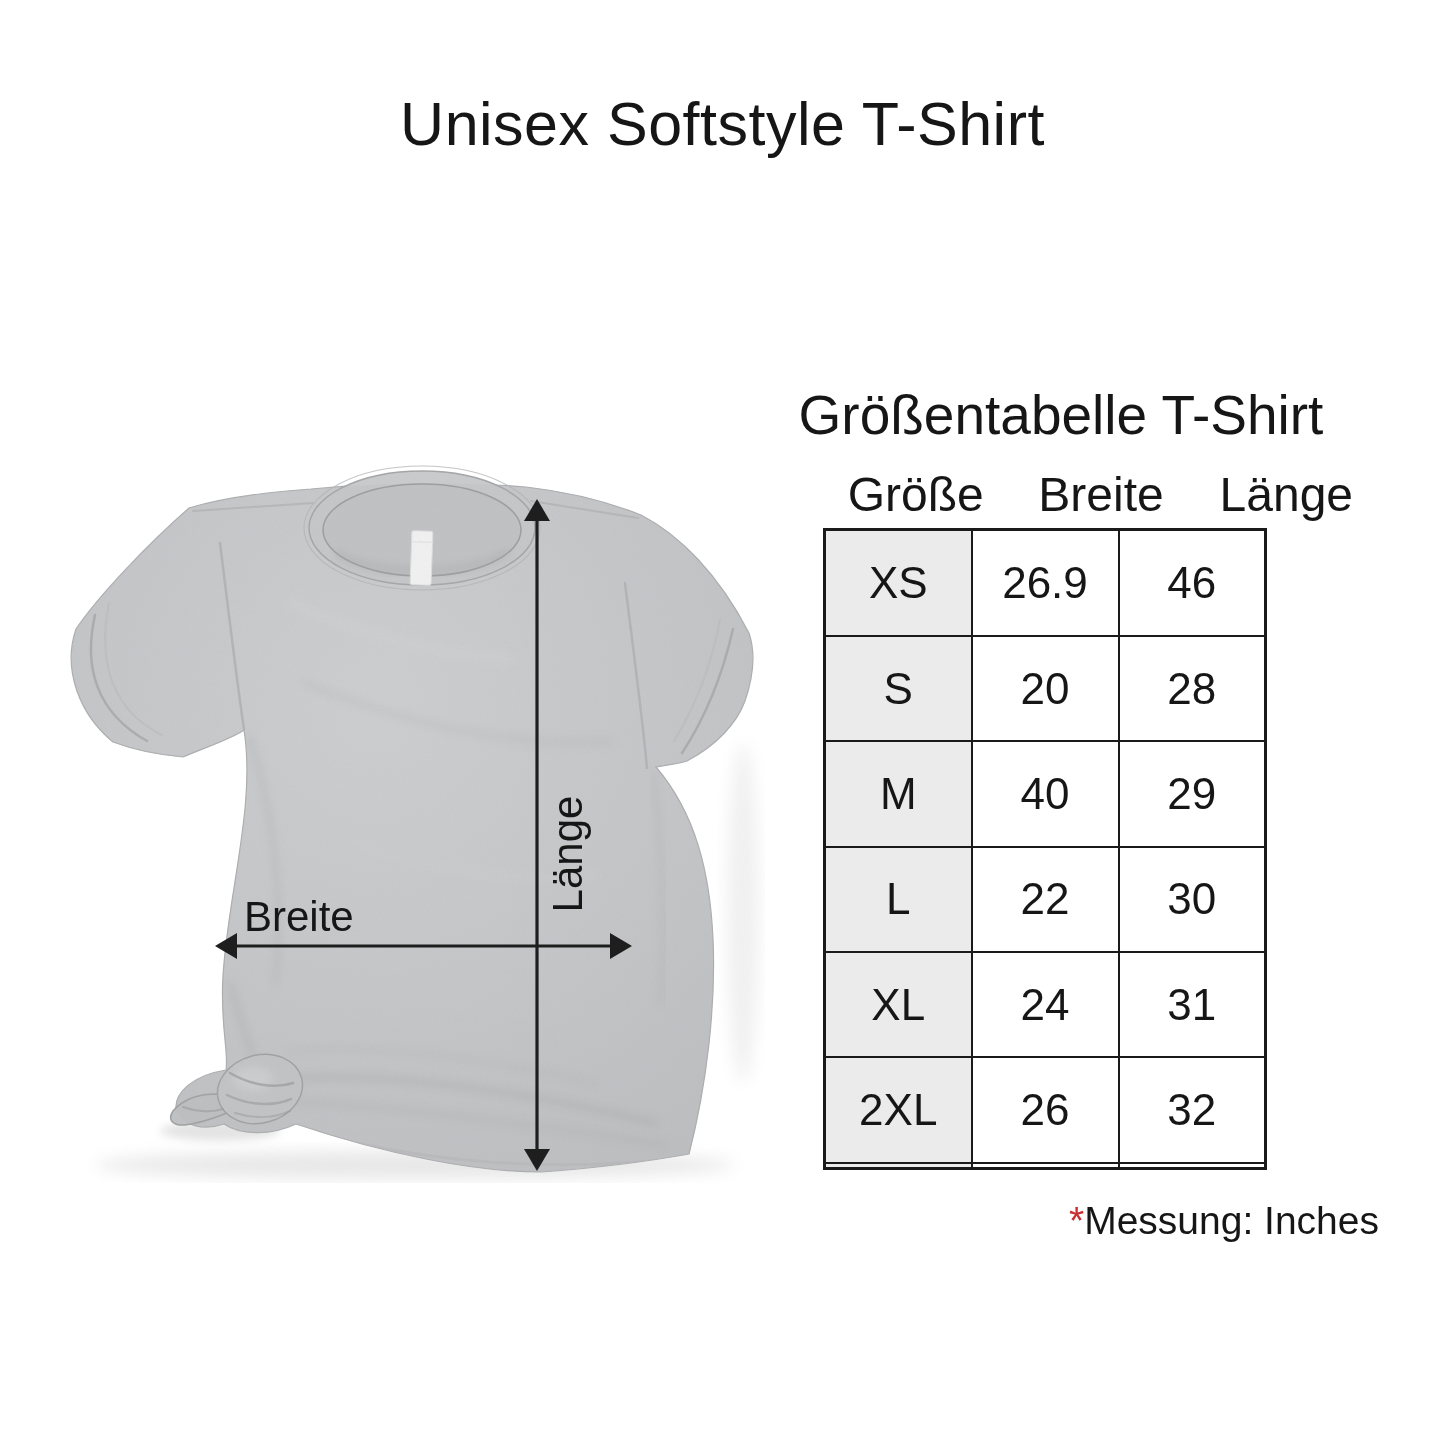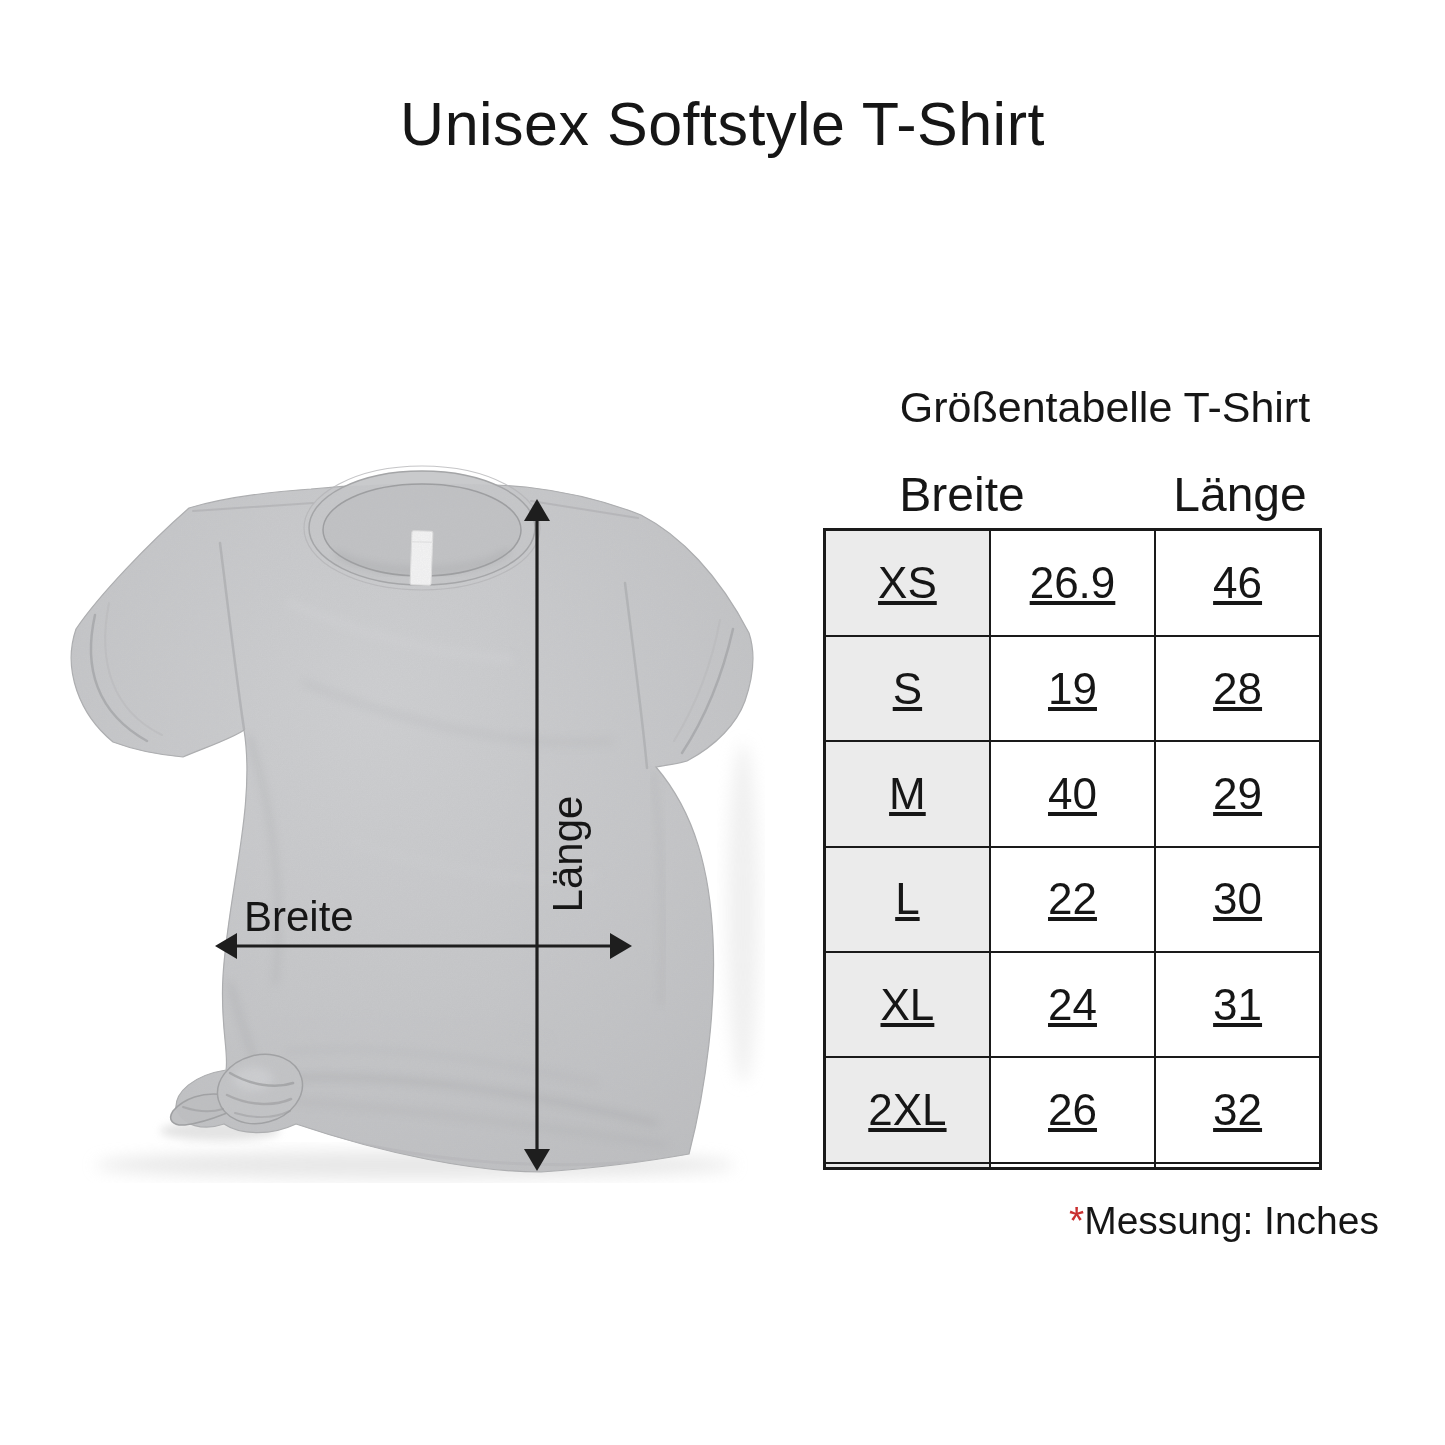--- a/index.html
+++ b/index.html
@@ -35,34 +35,34 @@
     font-size:42px;color:var(--text);white-space:nowrap;
   }
   .length-label{
     position:absolute;left:568px;top:831px;
     transform:translate(-50%,-50%) rotate(-90deg);
     font-size:42px;color:var(--text);white-space:nowrap;
   }
 
   
   .chart-heading{
-    position:absolute;left:827px;top:360px;width:556px;
-    text-align:center;font-size:43px;color:var(--text);white-space:nowrap;
+    position:absolute;left:783px;top:360px;width:556px;
+    text-align:center;font-size:55px;color:var(--text);white-space:nowrap;
   }
   .chart-headers{
     position:absolute;left:823px;top:444px;width:556px;
     display:flex;font-size:48px;color:var(--text);
   }
   .chart-headers span{flex:1;text-align:center;}
 
   .size-table{
-    position:absolute;left:823px;top:505px;width:499px;height:642px;
+    position:absolute;left:823px;top:505px;width:444px;height:642px;
     border-collapse:collapse;table-layout:fixed;
     border:3px solid var(--table-border);
-    font-size:44px;color:var(--text);text-decoration:underline;
+    font-size:44px;color:var(--text);
   }
   .size-table td{
     border:2px solid var(--table-border);
     text-align:center;vertical-align:middle;
     padding:0;line-height:1;
   }
   .size-table td.shaded{background:var(--cell-shaded);}
 
   .footnote{
     position:absolute;left:823px;top:1176px;width:556px;
@@ -194,34 +194,35 @@
       <polygon class="arrow-head" points="632,923 610,910 610,936"></polygon>
     </g>
   </svg>
 
   <div class="width-label">Breite</div>
   <div class="length-label">Länge</div>
 
   <div class="chart-heading">Größentabelle T-Shirt</div>
 
   <div class="chart-headers">
+    <span>Größe</span>
     <span>Breite</span>
     <span>Länge</span>
   </div>
 
   <table class="size-table">
     <tbody>
       <tr>
         <td class="shaded">XS</td>
         <td>26.9</td>
         <td>46</td>
       </tr>
       <tr>
         <td class="shaded">S</td>
-        <td>19</td>
+        <td>20</td>
         <td>28</td>
       </tr>
       <tr>
         <td class="shaded">M</td>
         <td>40</td>
         <td>29</td>
       </tr>
       <tr>
         <td class="shaded">L</td>
         <td>22</td>

